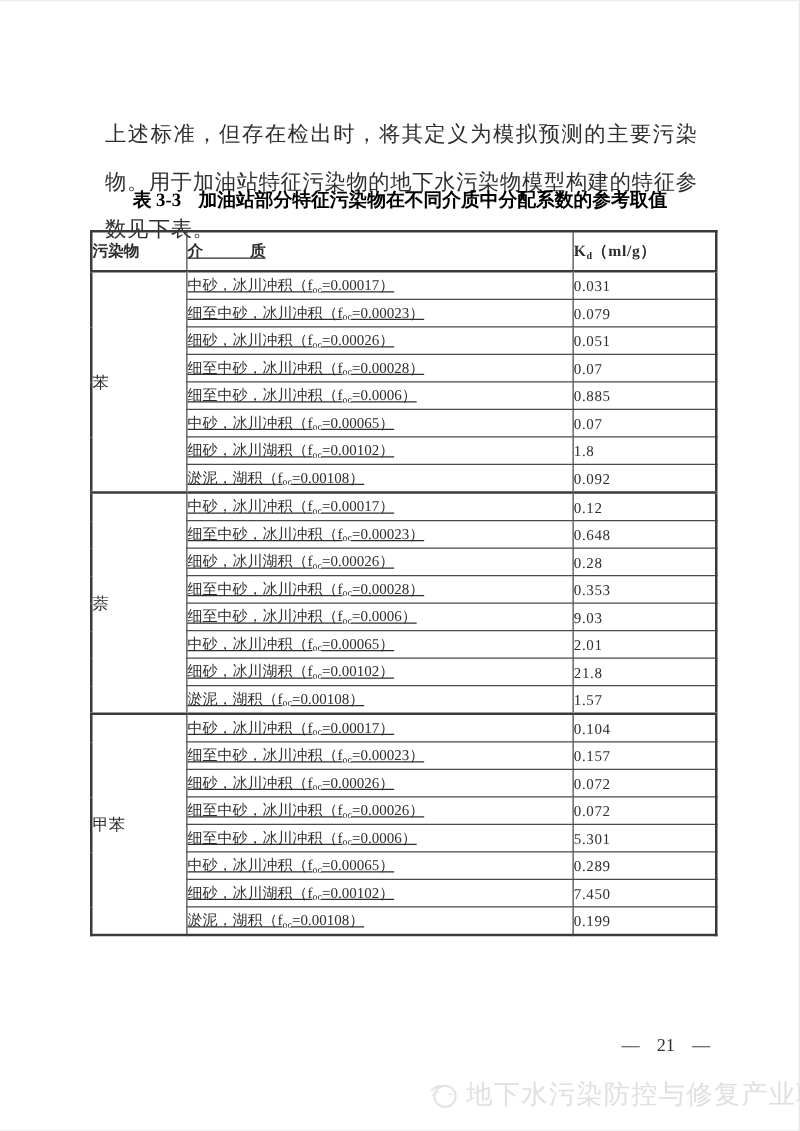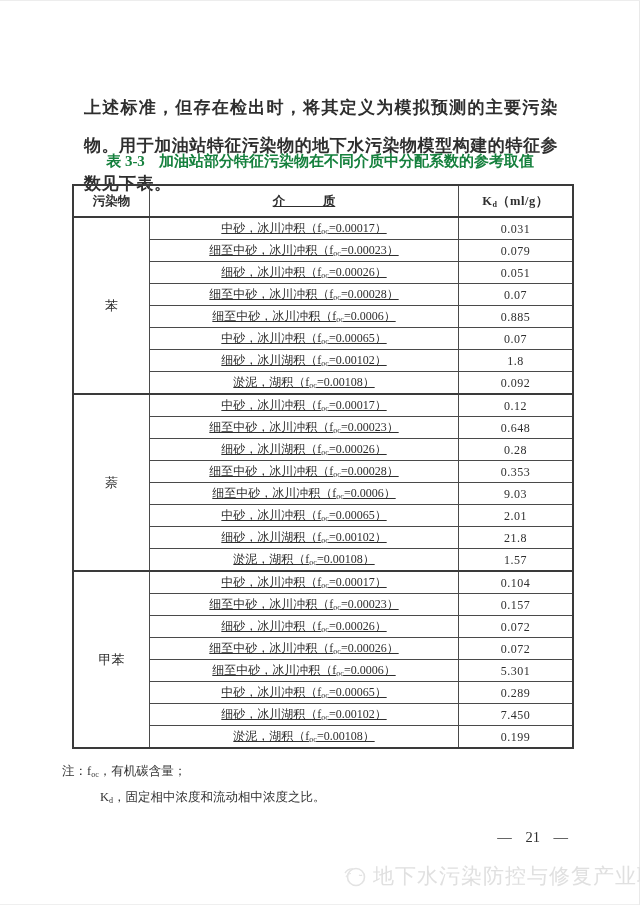--- a/index.html
+++ b/index.html
@@ -14,43 +14,42 @@
     box-shadow:inset 0 1px 0 #ededed, inset -1px 0 0 #e9e9e9, inset 0 -1px 0 #efefef;
   }
   .body-paragraph{
     position:absolute;
     left:84px;top:72px;width:474px;
     font-size:17px;line-height:38px;
     letter-spacing:0.5px;
     text-align:justify;
     text-justify:inter-character;
     color:#2e2e2e;
-    font-weight:bold;
   }
   .table-title{
     position:absolute;
     left:0;top:150px;width:640px;
     text-align:center;
     font-weight:bold;
     font-size:15px;line-height:22px;
-    color:#15803d;
+    color:#000000;
   }
   .table-title .title-label{margin-right:14px;}
   table.kd-table{
     position:absolute;
     left:72px;top:184px;
     width:496px;
     border-collapse:collapse;
     table-layout:fixed;
     font-size:12px;
     color:#2e2e2e;
   }
   table.kd-table th, table.kd-table td{
     border:1px solid #4a4a4a;
-    text-align:center;
+    text-align:left;
     vertical-align:middle;
     padding:0;
   }
   table.kd-table{border:2px solid #3a3a3a;}
   table.kd-table th{
     height:30px;
     font-weight:bold;
     border-bottom:2px solid #3a3a3a;
     font-size:12.5px;
   }
@@ -202,24 +201,20 @@
           <td class="col-medium">细砂，冰川湖积（f<sub>oc</sub>=0.00102）</td>
           <td class="col-kd">7.450</td>
         </tr>
         <tr>
           <td class="col-medium">淤泥，湖积（f<sub>oc</sub>=0.00108）</td>
           <td class="col-kd">0.199</td>
         </tr>
       </tbody>
   </table>
 
-  <div class="notes">
-      <div class="note-line">注：f<sub>oc</sub>，有机碳含量；</div>
-      <div class="note-line note-indent">K<sub>d</sub>，固定相中浓度和流动相中浓度之比。</div>
-    </div>
 
   <div class="page-number">— 21 —</div>
 
   <div class="footer-watermark">
     <span class="logo">
       <svg width="26" height="26" viewBox="0 0 26 26" fill="none">
         <circle cx="14" cy="14" r="8.5" stroke="#e3e3e3" stroke-width="1.6"></circle>
         <path d="M3 10 C5 7 8 5.5 11 6" stroke="#e3e3e3" stroke-width="1.4" fill="none"></path>
         <path d="M4 14 C5 12 7 10.5 9 10.5" stroke="#e6e6e6" stroke-width="1.2" fill="none"></path>
         <path d="M17 12 q2 1 3 0" stroke="#e3e3e3" stroke-width="1.2" fill="none"></path>

